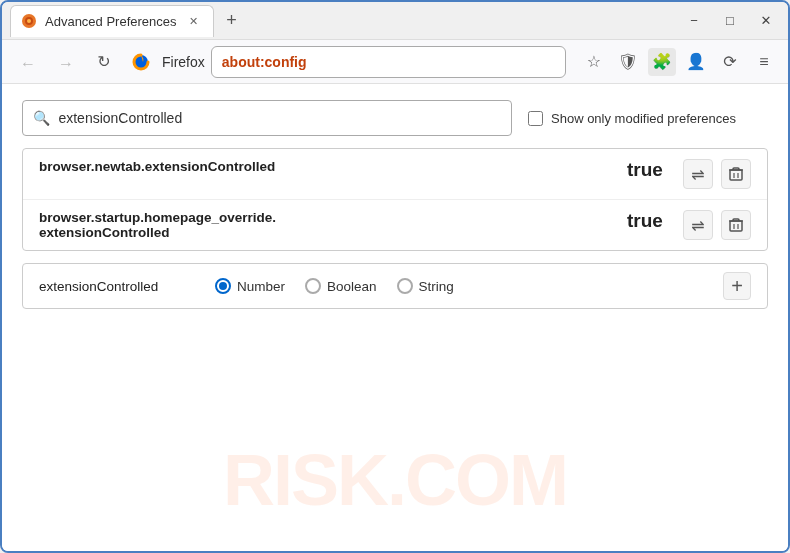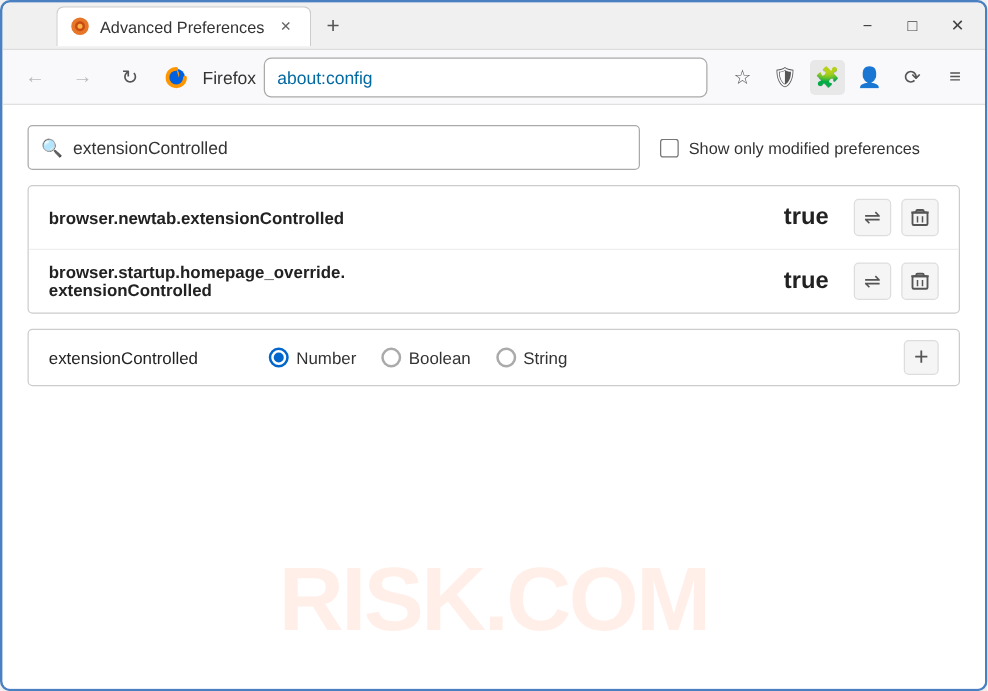--- a/index.html
+++ b/index.html
@@ -40,21 +40,20 @@
       border-bottom: none;
       border-radius: 6px 6px 0 0;
       padding: 0 10px;
       height: 32px;
       display: flex;
       align-items: center;
       gap: 8px;
       font-size: 13px;
       color: #333;
       min-width: 180px;
-      margin-left: 35px;
     }
 
     .tab-favicon {
       width: 16px;
       height: 16px;
       display: flex;
       align-items: center;
       justify-content: center;
     }
 
@@ -141,21 +140,22 @@
       border-radius: 6px;
       height: 32px;
       padding: 0 10px;
       gap: 6px;
       font-size: 14px;
       color: #333;
     }
 
     .address-text {
       font-size: 14px;
-      color: #0369a1;
+      color: #c2410c;
+      font-weight: bold;
     }
 
     .nav-icons {
       display: flex;
       align-items: center;
       gap: 6px;
       margin-left: 8px;
     }
 
     .nav-icon {
@@ -251,21 +251,21 @@
     
     .prefs-table {
       border: 1px solid #ccc;
       border-radius: 4px;
       margin-bottom: 12px;
       background: #fff;
     }
 
     .pref-row {
       display: flex;
-      align-items: center;
+      align-items: flex-start;
       padding: 10px 16px;
       border-bottom: 1px solid #eee;
       min-height: 44px;
     }
     .pref-row:last-child {
       border-bottom: none;
     }
 
     .pref-name {
       font-weight: bold;

